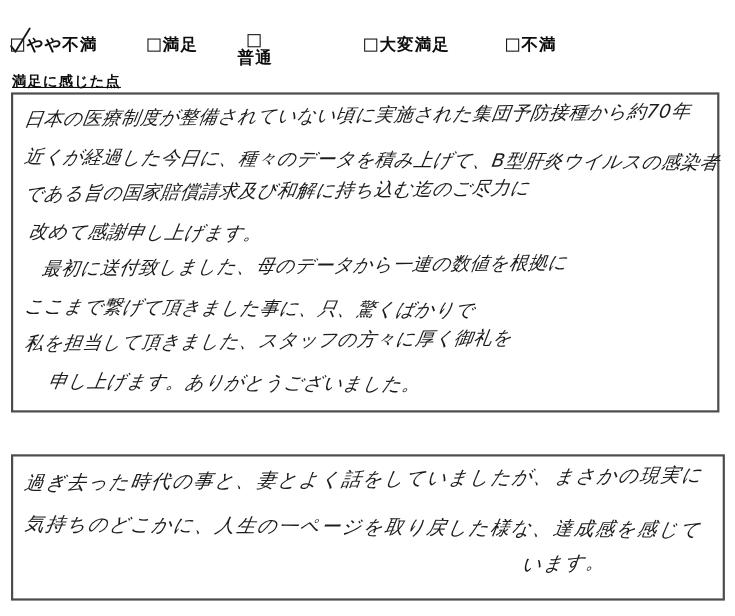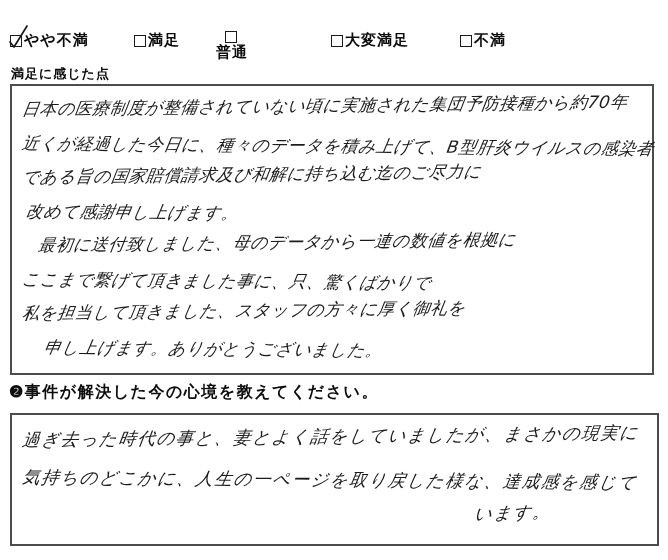--- a/index.html
+++ b/index.html
@@ -14,21 +14,21 @@
   
   .q-title{
     position:absolute;left:9px;
     font-size:16px;font-weight:bold;letter-spacing:1.5px;
     color:#0d0d0d;white-space:nowrap;
   }
   .q1-title{top:6px;}
   .q2-title{top:382px;}
   .answer-label{
     position:absolute;left:11px;top:65px;
-    font-size:13px;font-weight:bold;letter-spacing:1px;color:#0d0d0d;
+    font-size:13px;font-weight:bold;letter-spacing:1px;color:#0d0d0d;text-decoration:underline;
   }
   
   .opts{position:absolute;top:31px;left:0;width:668px;height:22px;}
   .opt{
     position:absolute;display:flex;align-items:center;
     font-size:15px;font-weight:bold;letter-spacing:1px;color:#0d0d0d;
     white-space:nowrap;cursor:default;
   }
   .opt .box{
     position:relative;width:12px;height:12px;
@@ -106,21 +106,20 @@
     <span class="hl">日本の医療制度が整備されていない頃に実施された集団予防接種から約70年</span>
     <span class="hl">近くが経過した今日に、種々のデータを積み上げて、B型肝炎ウイルスの感染者</span>
     <span class="hl">である旨の国家賠償請求及び和解に持ち込む迄のご尽力に</span>
     <span class="hl">改めて感謝申し上げます。</span>
     <span class="hl">最初に送付致しました、母のデータから一連の数値を根拠に</span>
     <span class="hl">ここまで繋げて頂きました事に、只、驚くばかりで</span>
     <span class="hl">私を担当して頂きました、スタッフの方々に厚く御礼を</span>
     <span class="hl">申し上げます。ありがとうございました。</span>
   </div>
 
-  <div class="q-title q2-title">❷事件が解決した今の心境を教えてください。</div>
 
   <div class="answer-box box2">
     <span class="hl">過ぎ去った時代の事と、妻とよく話をしていましたが、まさかの現実に</span>
     <span class="hl">気持ちのどこかに、人生の一ページを取り戻した様な、達成感を感じて</span>
     <span class="hl">います。</span>
   </div>
 
 </div>
 
 </body></html>

